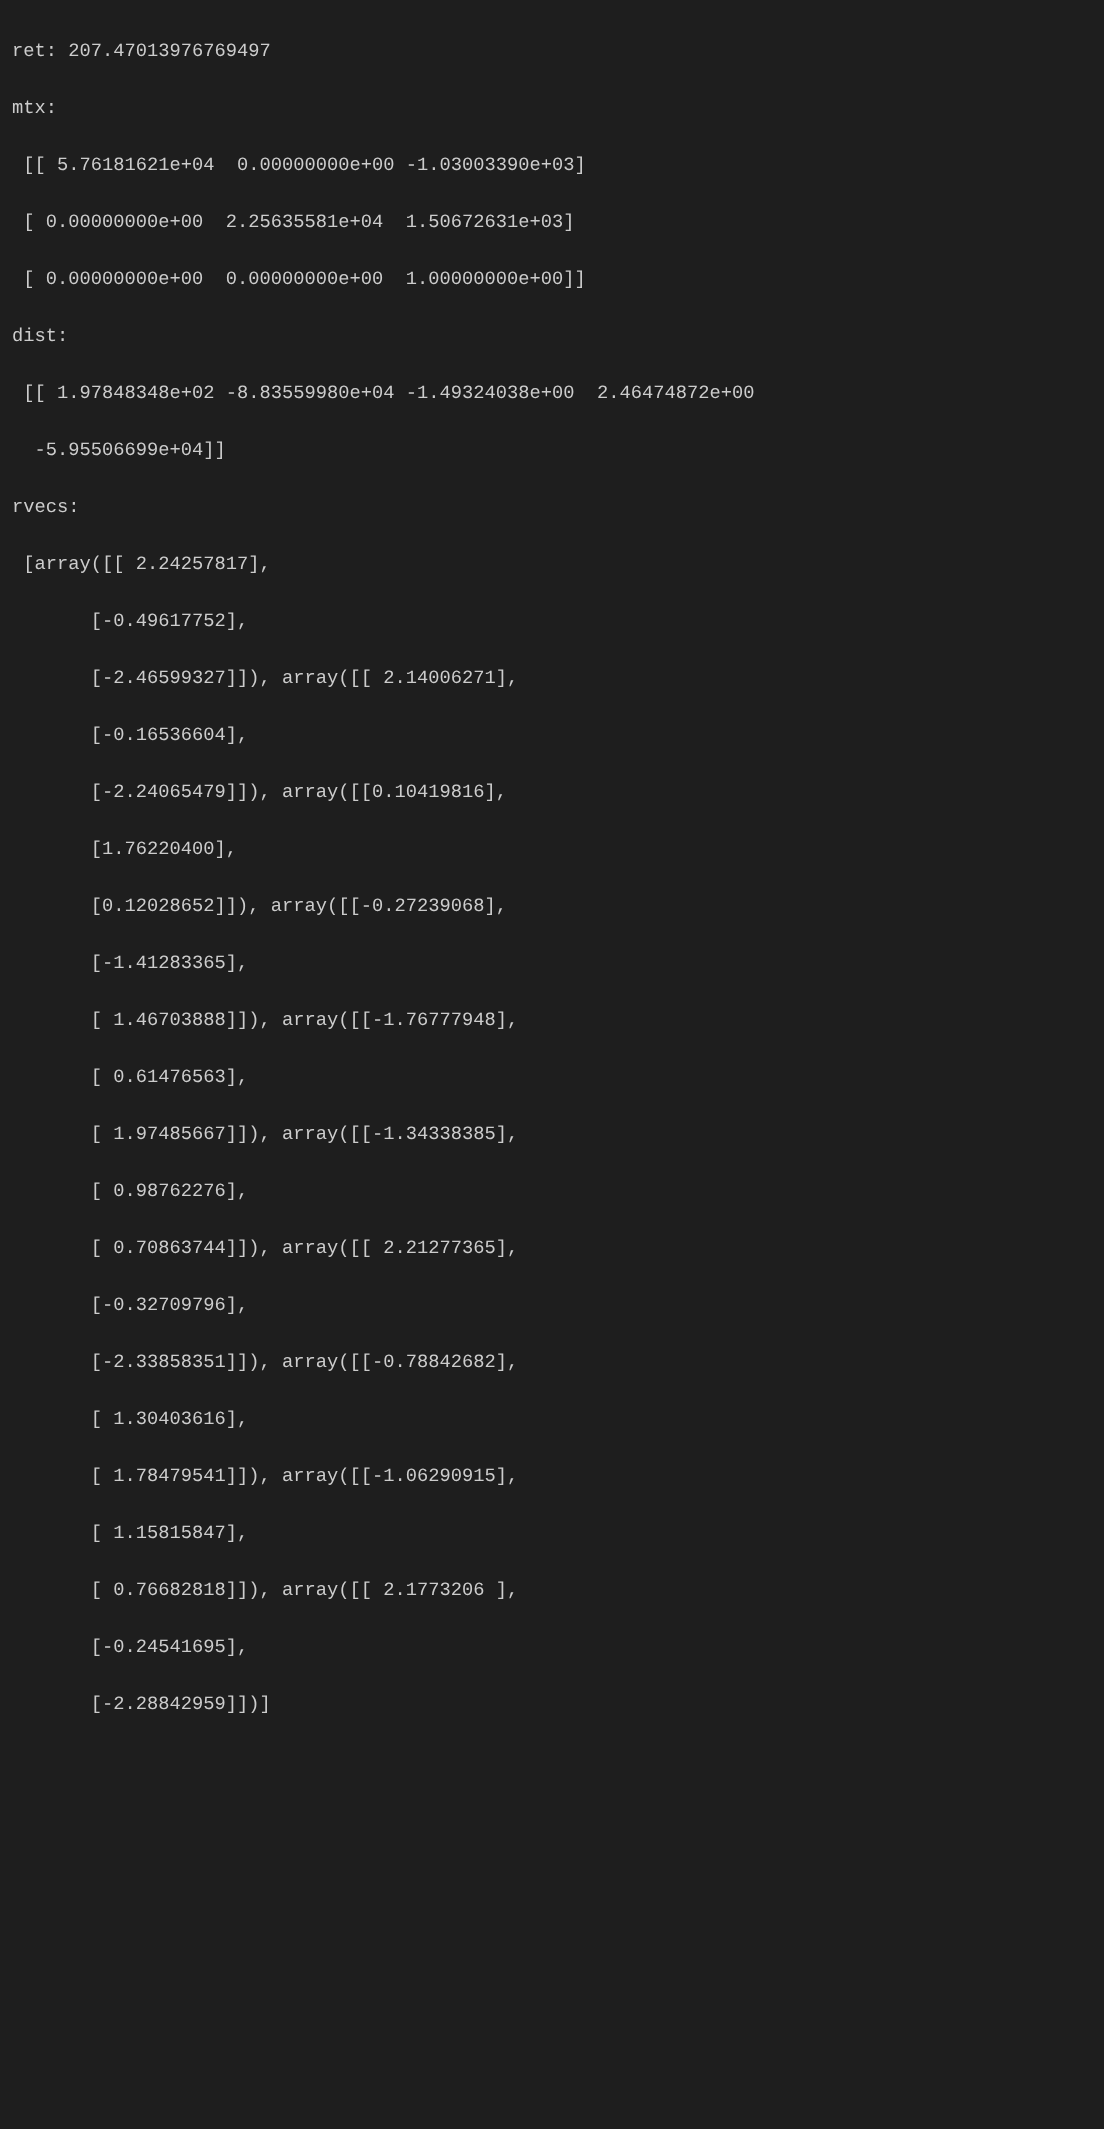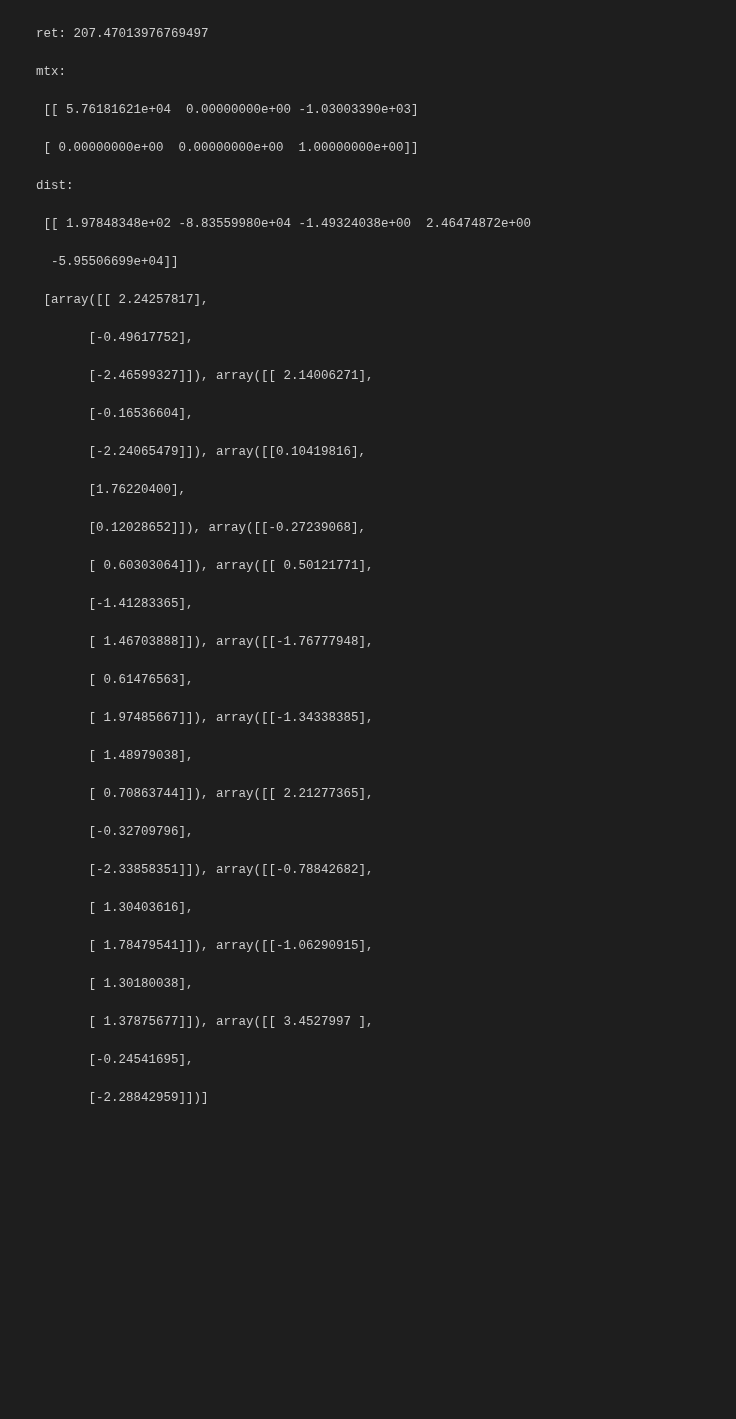--- a/index.html
+++ b/index.html
@@ -11,54 +11,54 @@
     font-size: 12.5px;
     line-height: 1.52;
   }
   .terminal {
     padding: 6px 8px 6px 8px;
     white-space: pre;
     overflow-x: auto;
   }
   .line {
     white-space: pre;
-    margin-left: 28px;
   }
 </style>
 </head>
 <body>
 
 <div class="terminal">
 <div class="line"><span>ret: </span><span>207.47013976769497</span></div>
 <div class="line">mtx:</div>
 <div class="line"> [[ 5.76181621e+04  0.00000000e+00 -1.03003390e+03]</div>
+<div class="line"> [ 0.00000000e+00  2.25635581e+04  1.50672631e+03]</div>
 <div class="line"> [ 0.00000000e+00  0.00000000e+00  1.00000000e+00]]</div>
 <div class="line">dist:</div>
 <div class="line"> [[ 1.97848348e+02 -8.83559980e+04 -1.49324038e+00  2.46474872e+00</div>
 <div class="line">  -5.95506699e+04]]</div>
+<div class="line">rvecs:</div>
 <div class="line"> [array([[ 2.24257817],</div>
 <div class="line">       [-0.49617752],</div>
 <div class="line">       [-2.46599327]]), array([[ 2.14006271],</div>
 <div class="line">       [-0.16536604],</div>
 <div class="line">       [-2.24065479]]), array([[0.10419816],</div>
 <div class="line">       [1.76220400],</div>
 <div class="line">       [0.12028652]]), array([[-0.27239068],</div>
-<div class="line">       [ 0.60303064]]), array([[ 0.50121771],</div>
 <div class="line">       [-1.41283365],</div>
 <div class="line">       [ 1.46703888]]), array([[-1.76777948],</div>
 <div class="line">       [ 0.61476563],</div>
 <div class="line">       [ 1.97485667]]), array([[-1.34338385],</div>
-<div class="line">       [ 1.48979038],</div>
+<div class="line">       [ 0.98762276],</div>
 <div class="line">       [ 0.70863744]]), array([[ 2.21277365],</div>
 <div class="line">       [-0.32709796],</div>
 <div class="line">       [-2.33858351]]), array([[-0.78842682],</div>
 <div class="line">       [ 1.30403616],</div>
 <div class="line">       [ 1.78479541]]), array([[-1.06290915],</div>
-<div class="line">       [ 1.30180038],</div>
-<div class="line">       [ 1.37875677]]), array([[ 3.4527997 ],</div>
+<div class="line">       [ 1.15815847],</div>
+<div class="line">       [ 0.76682818]]), array([[ 2.1773206 ],</div>
 <div class="line">       [-0.24541695],</div>
 <div class="line">       [-2.28842959]])]</div>
 <div class="line"></div>
 <div class="line"></div>
 <div class="line"></div>
 <div class="line"></div>
 <div class="line"></div>
 <div class="line"></div>
 <div class="line"></div>
 <div class="line"></div>

